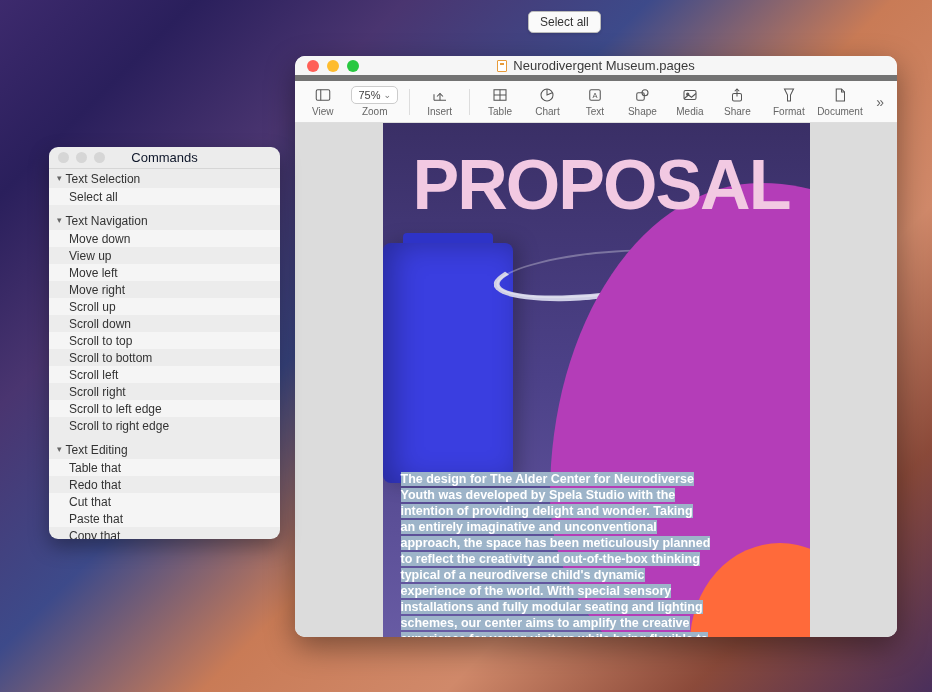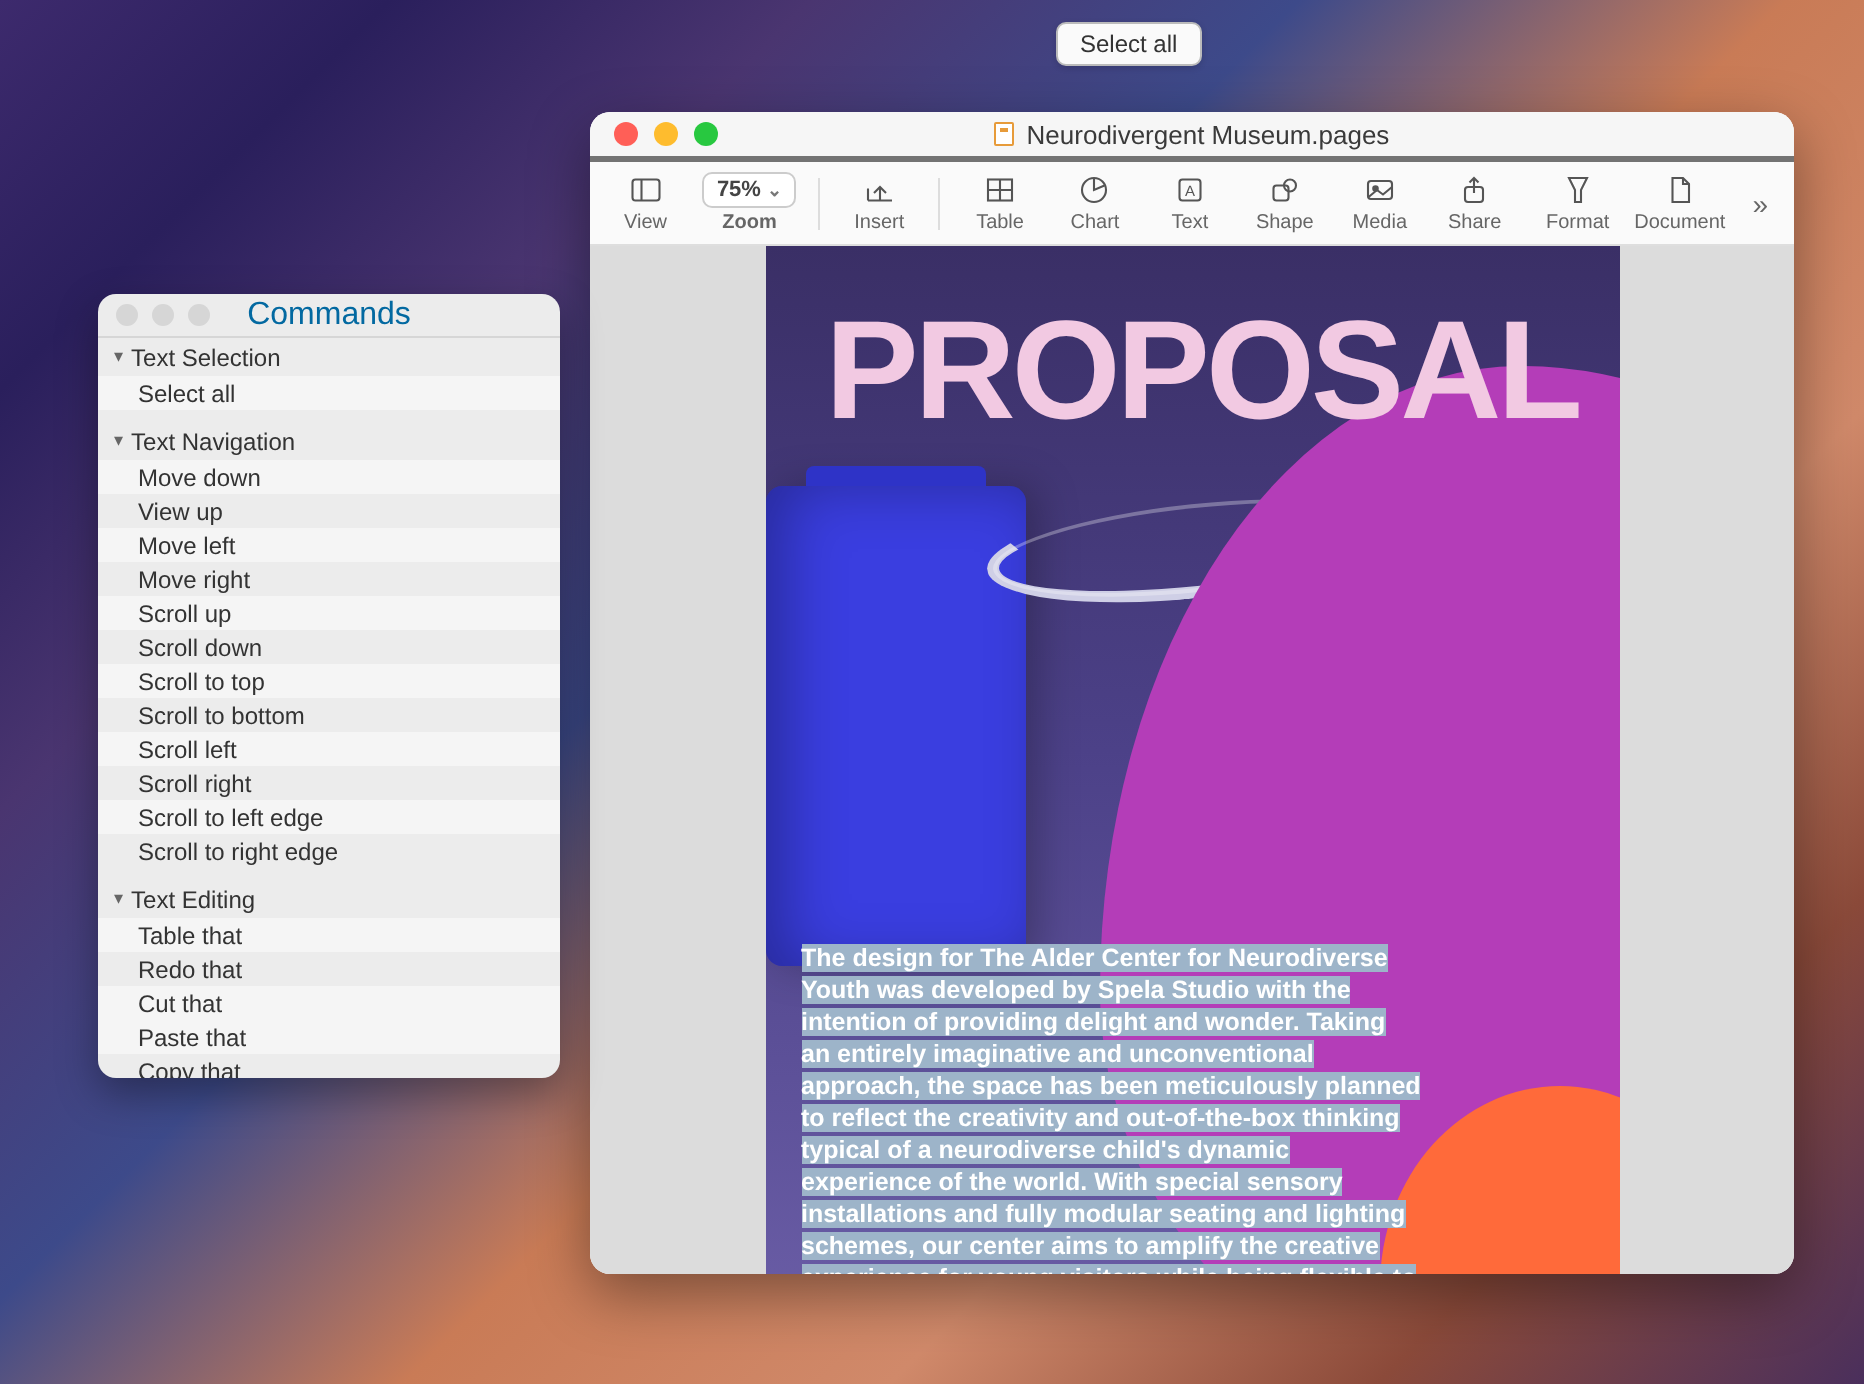--- a/index.html
+++ b/index.html
@@ -16,21 +16,21 @@
     box-shadow: 0 1px 3px rgba(0,0,0,0.15);
   }
 
   
   .pages-window {
     position: absolute; top: 56px; left: 295px; width: 602px; height: 581px;
     background: #fff; border-radius: 10px; overflow: hidden;
     box-shadow: 0 10px 30px rgba(0,0,0,0.4);
   }
   .titlebar {
-    height: 25px; background: #f6f6f6; border-bottom: 3px solid #737373;
+    height: 25px; background: #f6f6f6; border-bottom: 6px solid #737373;
     display: flex; align-items: center; padding: 0 12px; position: relative;
   }
   .traffic { display: flex; gap: 8px; }
   .tl { width: 12px; height: 12px; border-radius: 50%; }
   .tl.r{background:#ff5f57;} .tl.y{background:#febc2e;} .tl.g{background:#28c840;}
   .title-center {
     position: absolute; left:0; right:0; text-align:center; font-size:13px; color:#3a3a3a;
     display:flex; align-items:center; justify-content:center; gap:6px;
   }
   .doc-icon{ width:10px; height:12px; background:#fff; border:1px solid #e79b3a; border-radius:1px; display:inline-block; position:relative;}
@@ -73,21 +73,21 @@
 
   
   .commands-window{
     position:absolute; top:147px; left:49px; width:231px; height:392px;
     background:#ececec; border-radius:9px; box-shadow:0 8px 20px rgba(0,0,0,0.35);
     overflow:hidden;
   }
   .cmd-titlebar{ height:22px; display:flex; align-items:center; padding:0 9px; position:relative; border-bottom:1px solid #d6d6d6;}
   .cmd-traffic{ display:flex; gap:7px;}
   .cmd-tl{ width:11px; height:11px; border-radius:50%; background:#d6d6d6;}
-  .cmd-title{ position:absolute; left:0; right:0; text-align:center; font-size:16px; color:#0369a1;}
+  .cmd-title{ position:absolute; left:0; right:0; text-align:center; font-size:13px; color:#0f172a;}
   .cmd-body{ padding:0; font-size:12px; color:#333;}
   .cmd-group-header{
     display:flex; align-items:center; gap:4px; padding:3px 8px 2px 8px;
     color:#333; font-size:12px; cursor:pointer; margin-top:6px;
   }
   .cmd-group-header:first-of-type{ margin-top:0;}
   .disclosure{ font-size:9px; color:#666; display:inline-block; transform:translateY(-1px);}
   .cmd-list{ list-style:none; }
   .cmd-item{
     padding:1.5px 8px 1.5px 20px; color:#333; cursor:pointer;
@@ -115,21 +115,21 @@
   <div class="toolbar">
     <div class="tb-item">
       <span class="tb-icon">
           <svg viewBox="0 0 24 24">
             <rect x="3" y="5" width="18" height="14" rx="2"></rect>
             <line x1="9" y1="5" x2="9" y2="19"></line>
           </svg>
         </span>
       <span class="tb-label">View</span>
     </div>
-    <div class="tb-item" style="width:58px;font-weight:bold;">
+    <div class="tb-item" style="width:58px;">
       <span class="zoom-btn">
         <span>75%</span>
         <span style="font-size:9px;color:#777;">⌄</span>
       </span>
       <span class="tb-label">Zoom</span>
     </div>
     <div class="tb-sep"></div>
     <div class="tb-item">
       <span class="tb-icon">
           <svg viewBox="0 0 24 24">

